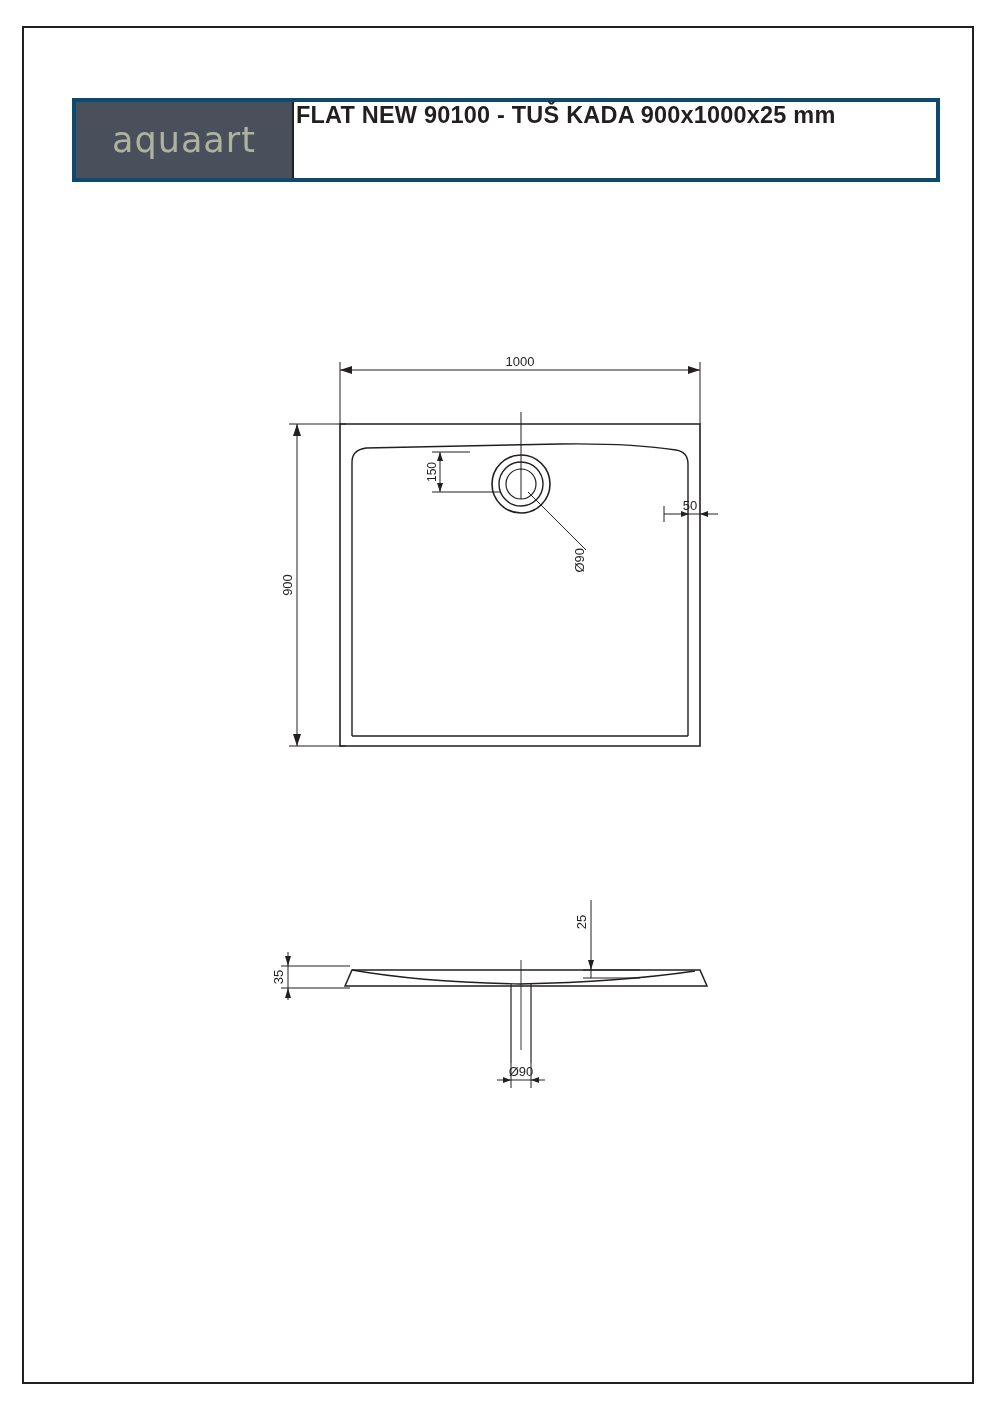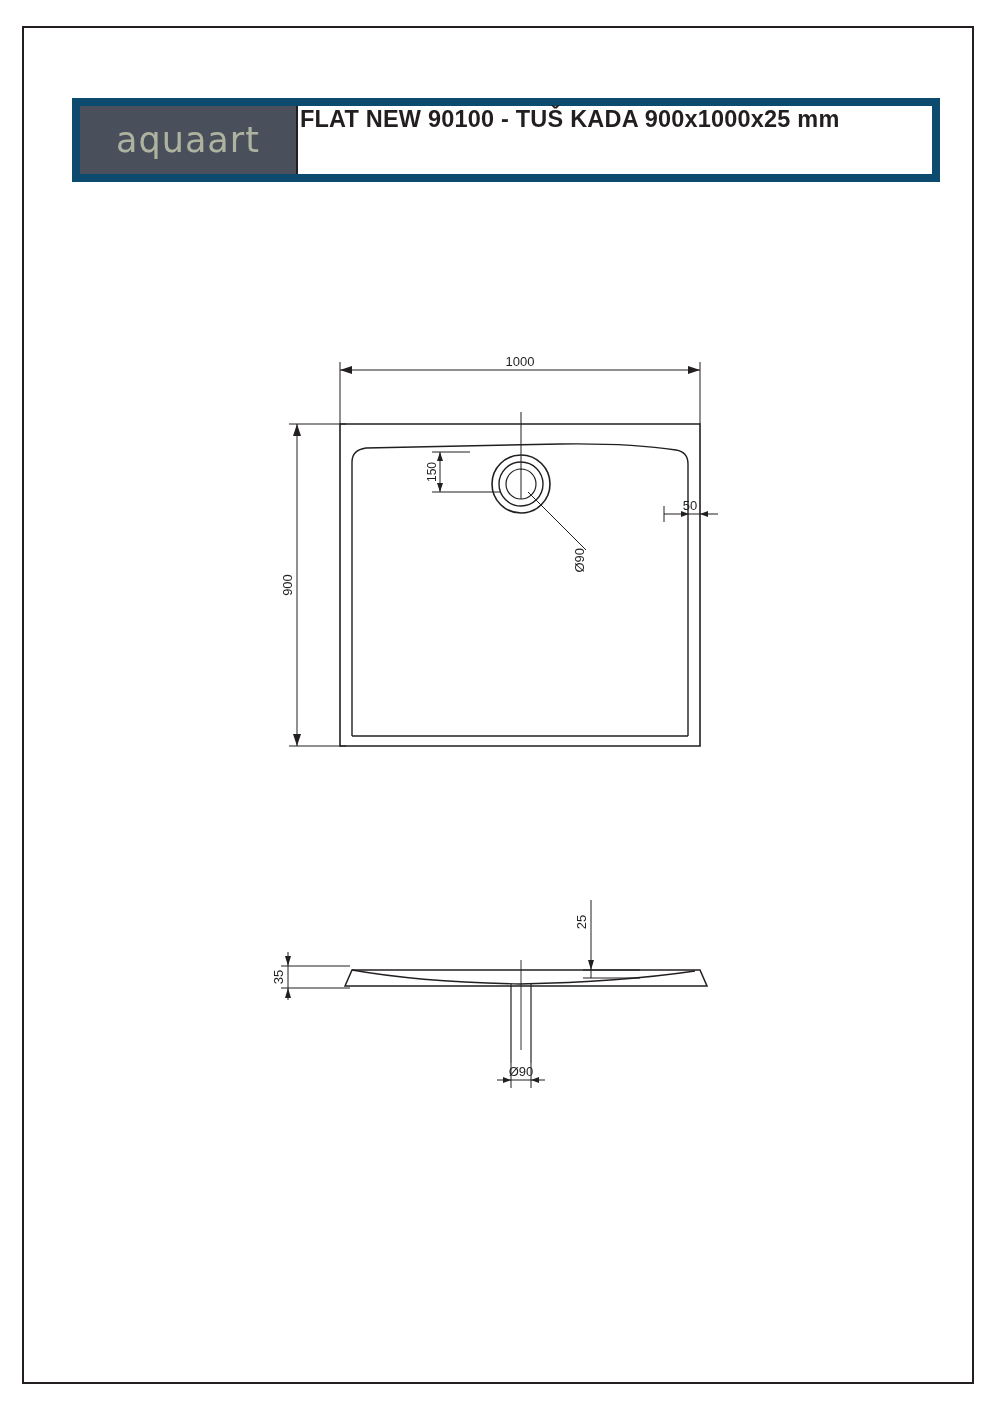--- a/index.html
+++ b/index.html
@@ -28,21 +28,21 @@
     height: 1358px;
     border: 2px solid #231f20;
     box-sizing: border-box;
   }
   .title-block {
     position: absolute;
     left: 72px;
     top: 98px;
     width: 868px;
     height: 84px;
-    border: 8px solid #0c4a6e;
+    border: 4px solid #0c4a6e;
     box-sizing: border-box;
     display: flex;
     align-items: stretch;
   }
   .logo-cell {
     width: 218px;
     background: #4a4f5c;
     display: flex;
     align-items: center;
     justify-content: center;

